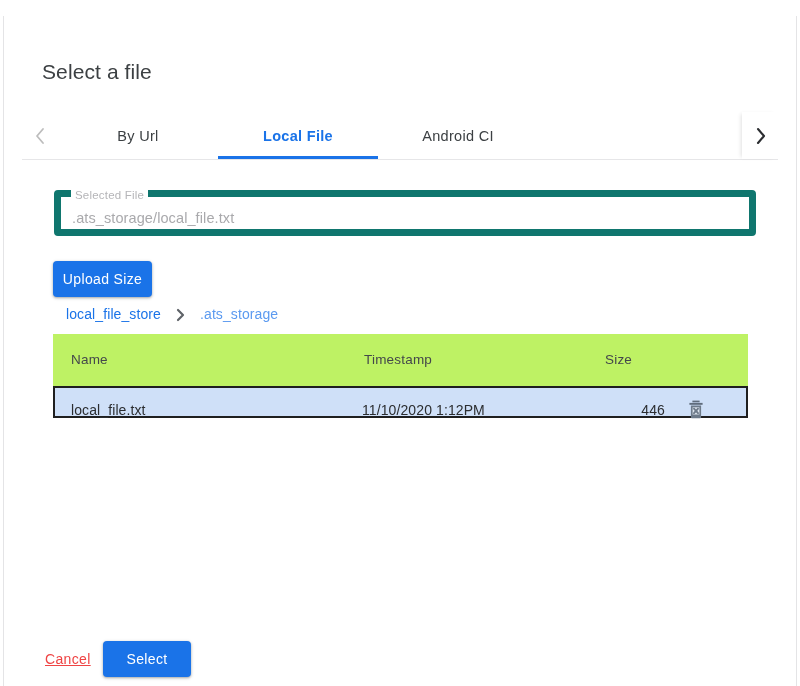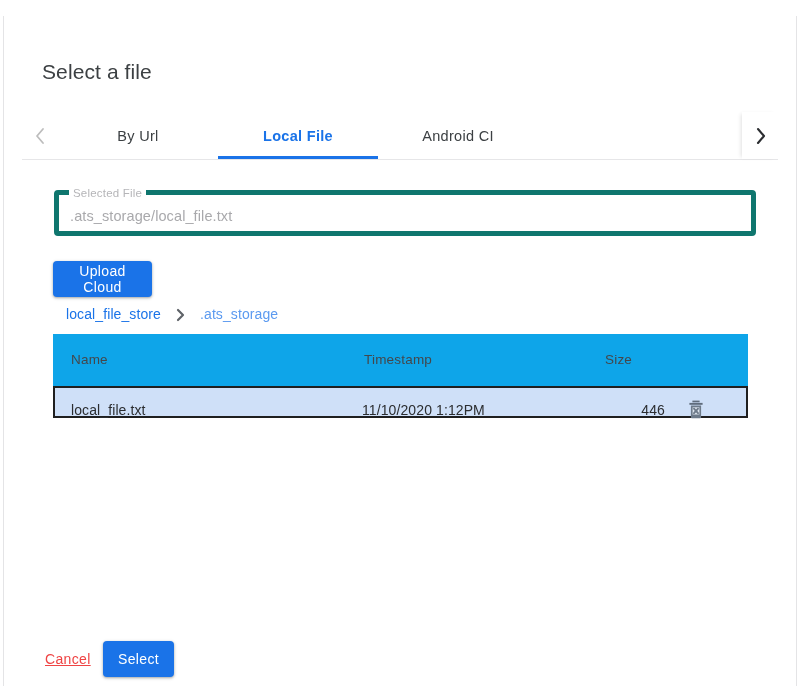--- a/index.html
+++ b/index.html
@@ -76,21 +76,21 @@
     left: 0; right: 0; bottom: 0;
     height: 3px;
     background: #1a73e8;
   }
 
   
   .field {
     position: absolute;
     left: 50px; top: 174px;
     width: 702px; height: 46px;
-    border: 5px solid #0f766e;
+    border: 7px solid #0f766e;
     border-radius: 4px;
     background: #ffffff;
   }
   .field-label {
     position: absolute;
     left: 10px; top: -8px;
     padding: 0 4px;
     background: #ffffff;
     font-size: 11.5px;
     color: #b5b5b8;
@@ -146,21 +146,21 @@
   }
 
   
   .table {
     position: absolute;
     left: 49px; top: 318px;
     width: 695px;
   }
   .thead {
     height: 52px;
-    background: #0ea5e9;
+    background: #bef264;
     position: relative;
   }
   .th {
     position: absolute;
     top: 18px;
     font-size: 13.5px;
     color: #44474b;
     letter-spacing: .2px;
   }
   .th.c-name { left: 18px; }
@@ -201,21 +201,21 @@
     left: 35px; top: 625px;
     width: 54px; height: 36px;
     background: transparent;
     color: #ef4444;
     font-size: 14px;
     text-decoration: underline;
   }
   .btn-select {
     position: absolute;
     left: 99px; top: 625px;
-    width: 71px; height: 36px;
+    width: 88px; height: 36px;
     background: #1a73e8;
     color: #ffffff;
     font-size: 14px;
     box-shadow: 0 1px 2px rgba(60,64,67,.3), 0 1px 3px 1px rgba(60,64,67,.15);
   }
 </style>
 </head>
 <body>
 
 <div id="dialog">
@@ -251,21 +251,21 @@
         </svg>
       </span>
     </div>
   </div>
 
   <div class="field">
     <div class="field-label">Selected File</div>
     <div class="field-value">.ats_storage/local_file.txt</div>
   </div>
 
-  <button class="btn btn-upload">Upload Cloud</button>
+  <button class="btn btn-upload">Upload Size</button>
 
   <div class="breadcrumb">
     <span class="crumb-link">local_file_store</span>
     <span class="crumb-sep">
       <svg width="11" height="14" viewBox="0 0 11 14" aria-hidden="true">
         <polyline points="3,2 8,7 3,12" fill="none" stroke="#5f6368" stroke-width="2.2" stroke-linecap="round" stroke-linejoin="round"></polyline>
       </svg>
     </span>
     <span class="crumb-current">.ats_storage</span>
   </div>

